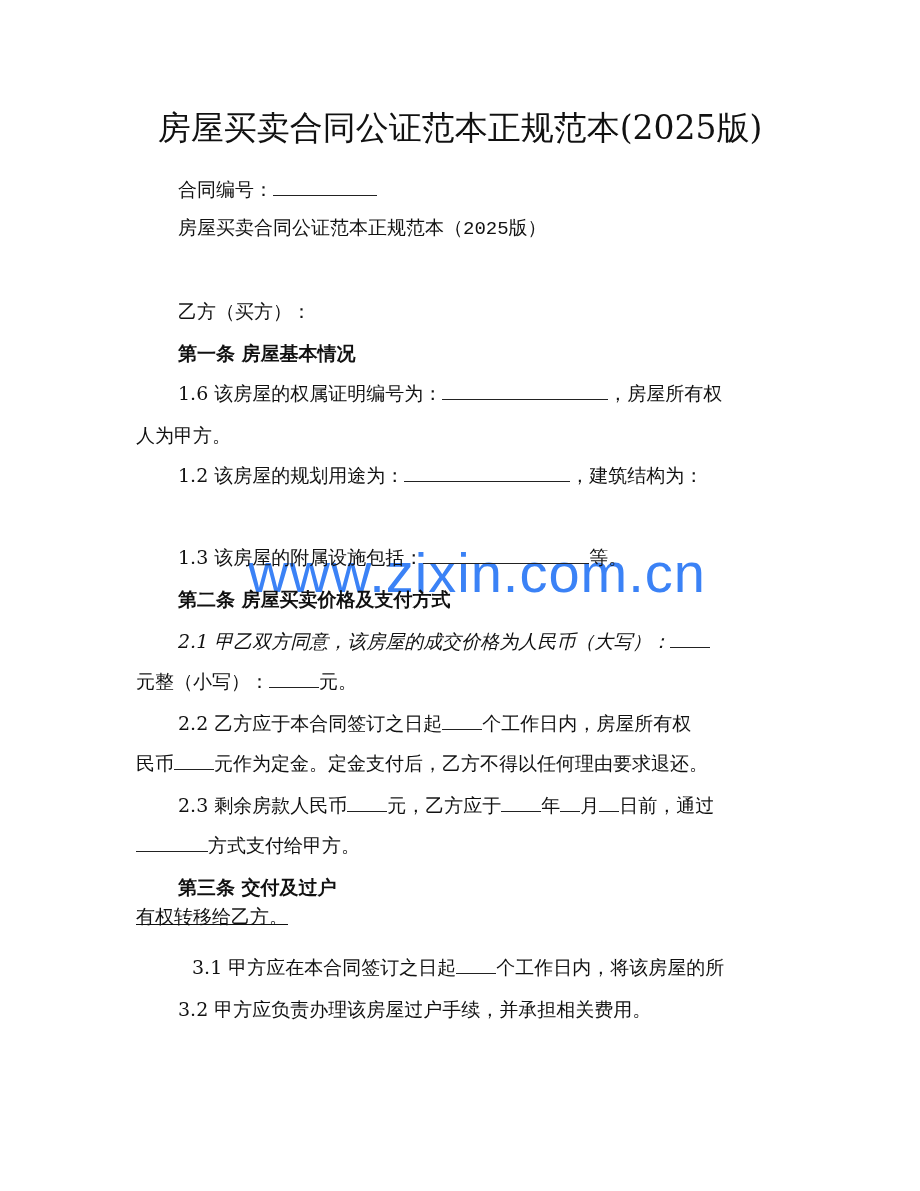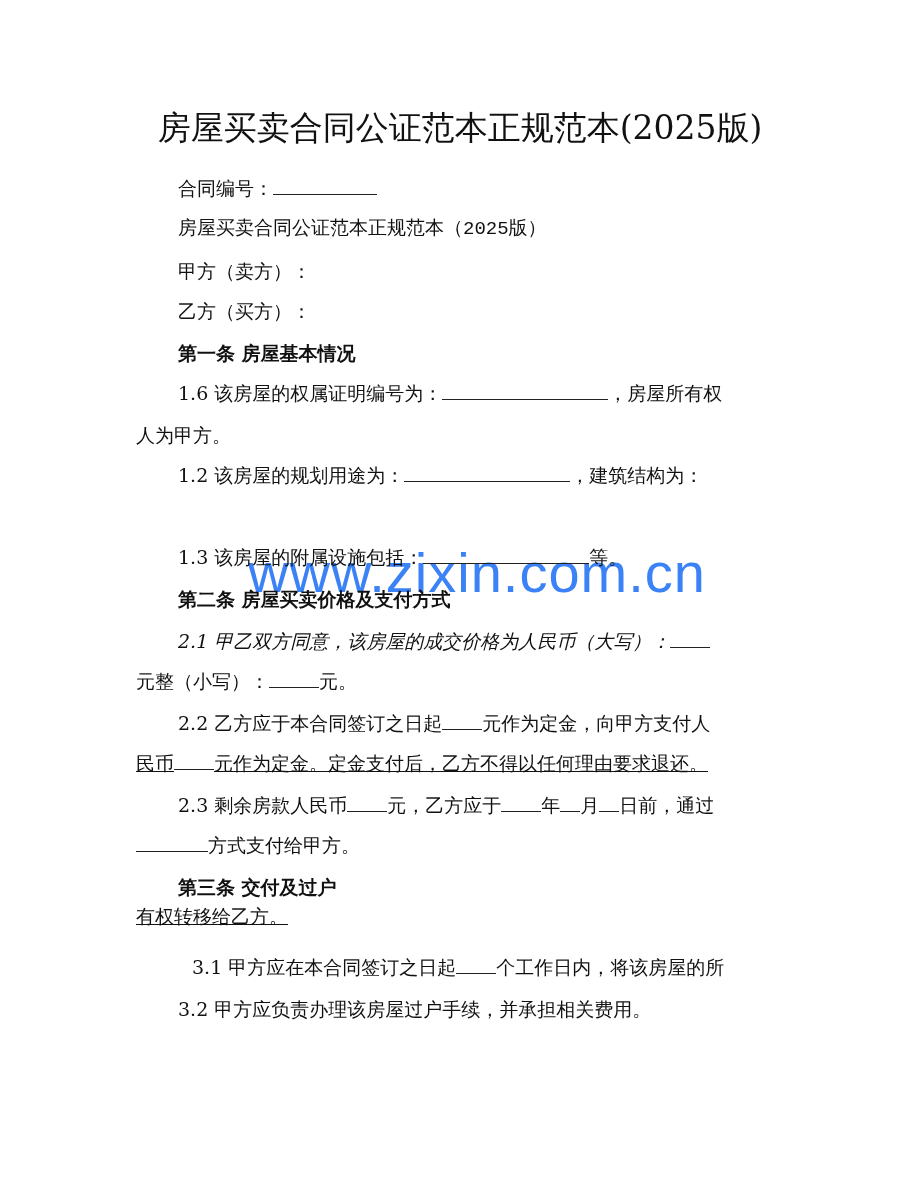--- a/index.html
+++ b/index.html
@@ -20,26 +20,25 @@
 </style>
 </head>
 <body>
 
 <div class="page">
 
   <div class="watermark">www.zixin.com.cn</div>
 
   <h1 class="title">房屋买卖合同公证范本正规范本(2025版)</h1>
 
-  <div class="line indent" style="top:176px;font-family:Liberation Mono, monospace;">
+  <div class="line indent" style="top:176px;">
     <span>合同编号：</span><span class="blank" style="width:104px;"></span>
   </div>
 
   <div class="line indent" style="top:216px;font-family:Liberation Mono, monospace;">房屋买卖合同公证范本正规范本（2025版）</div>
-  <div class="line indent" style="top:258px;">甲方（卖方）：</div>
   <div class="line indent bold" style="top:340px;">第一条 房屋基本情况</div>
 
   <div class="line indent" style="top:298px;">乙方（买方）：</div>
 
   <div class="line indent" style="top:380px;">
     <span>1.6</span>
     <span>该房屋的权属证明编号为：</span><span class="blank" style="width:166px;"></span><span>，房屋所有权</span>
   </div>
   <div class="line" style="top:422px;">人为甲方。</div>
 
@@ -58,23 +57,23 @@
   <div class="line indent" style="top:628px;font-style:italic;">
     <span>2.1</span>
     <span>甲乙双方同意，该房屋的成交价格为人民币（大写）：</span><span class="blank" style="width:40px;"></span>
   </div>
   <div class="line" style="top:668px;">
     <span>元整（小写）：</span><span class="blank" style="width:50px;"></span><span>元。</span>
   </div>
 
   <div class="line indent" style="top:710px;">
     <span>2.2</span>
-    <span>乙方应于本合同签订之日起</span><span class="blank" style="width:40px;"></span><span>元作为定金，向甲方支付人</span>
+    <span>乙方应于本合同签订之日起</span><span class="blank" style="width:40px;"></span><span>个工作日内，房屋所有权</span>
   </div>
-  <div class="line" style="top:750px;text-decoration:underline;">
+  <div class="line" style="top:750px;">
     <span>民币</span><span class="blank" style="width:40px;"></span><span>元作为定金。定金支付后，乙方不得以任何理由要求退还。</span>
   </div>
 
   <div class="line indent" style="top:792px;">
     <span>2.3</span>
     <span>剩余房款人民币</span><span class="blank" style="width:40px;"></span><span>元，乙方应于</span><span class="blank" style="width:40px;"></span><span>年</span><span class="blank" style="width:20px;"></span><span>月</span><span class="blank" style="width:20px;"></span><span>日前，通过</span>
   </div>
   <div class="line" style="top:832px;">
     <span class="blank" style="width:72px;"></span><span>方式支付给甲方。</span>
   </div>

